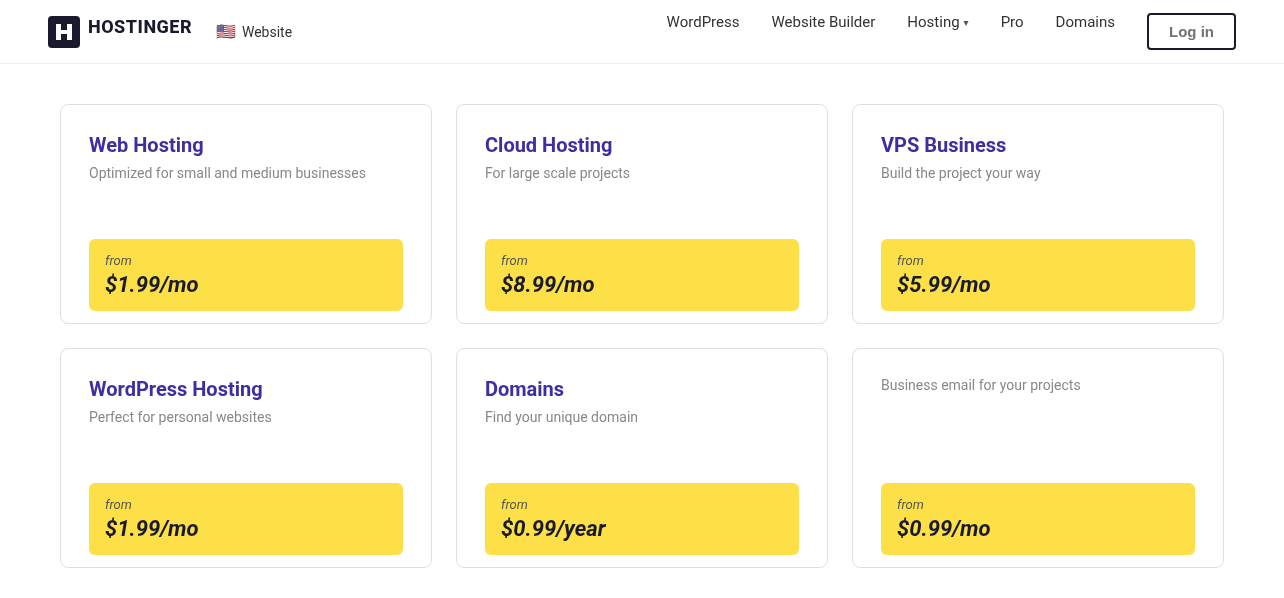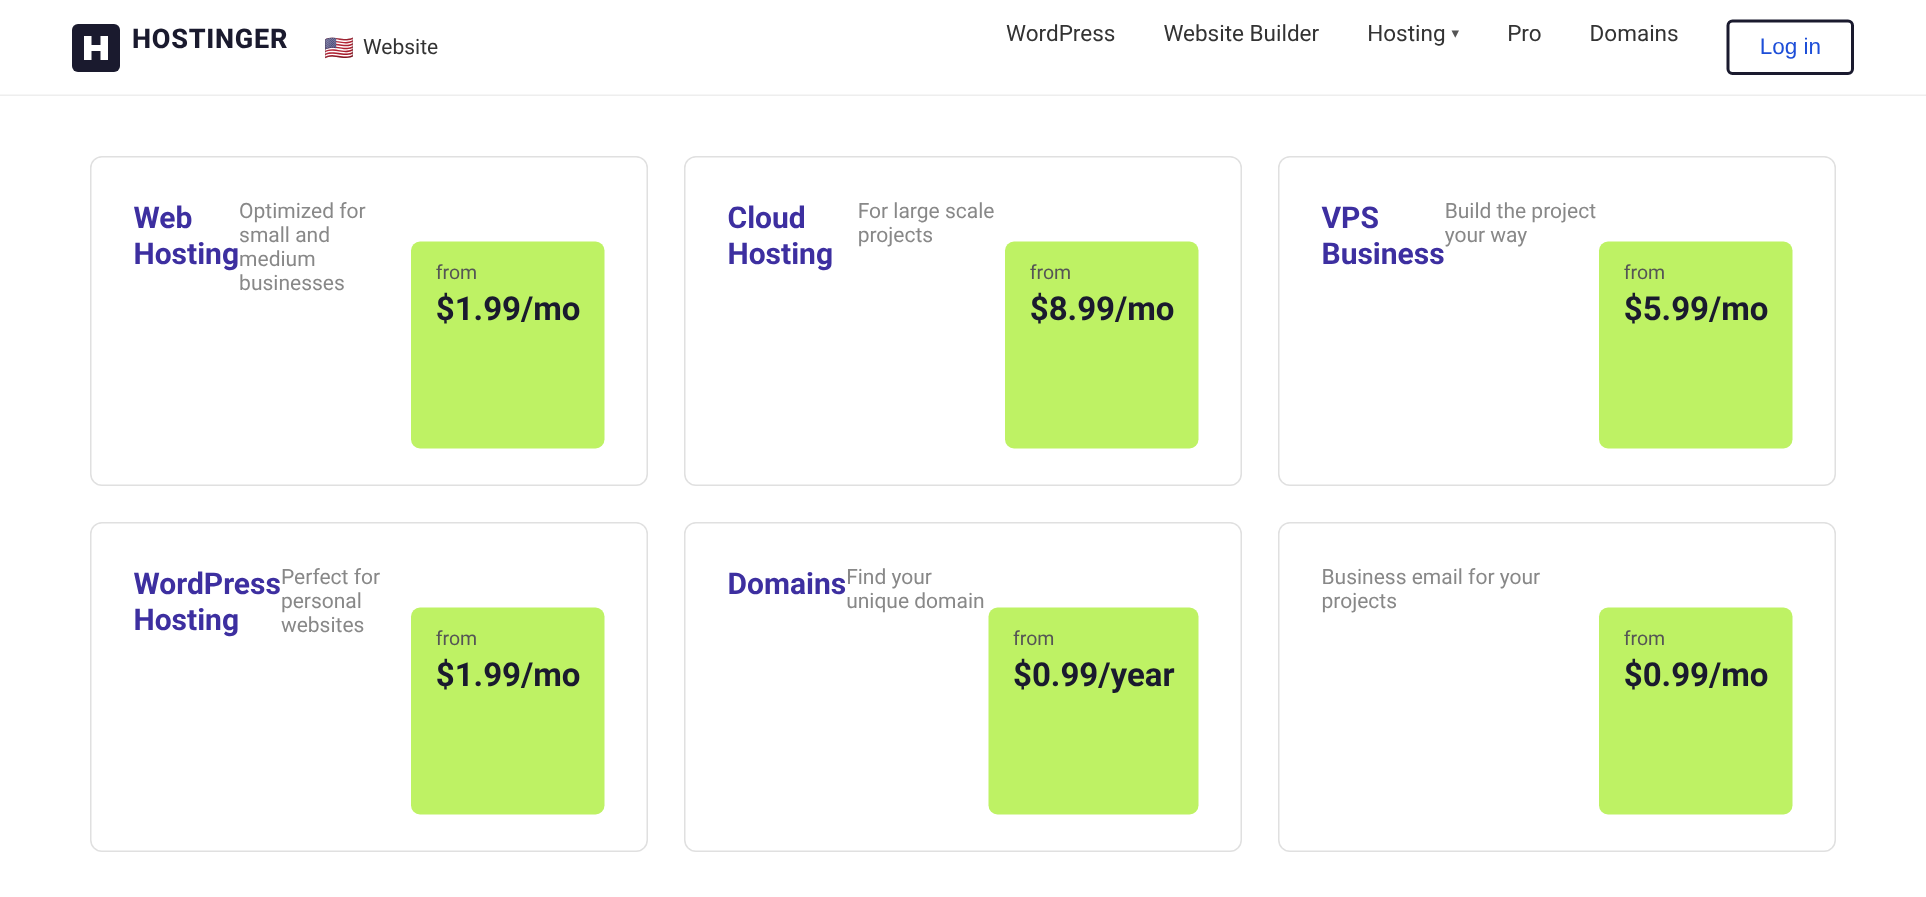--- a/index.html
+++ b/index.html
@@ -62,67 +62,69 @@
       align-items: center;
       gap: 4px;
     }
     .chevron-down {
       font-size: 10px;
       color: #555;
     }
     .login-btn {
       border: 2px solid #1a1a2e;
       background: #fff;
-      color: #1d4ed8;
+      color: #737373;
       padding: 8px 20px;
       font-size: 15px;
-      font-weight: 400;
+      font-weight: 700;
       cursor: pointer;
       border-radius: 4px;
     }
 
     
     .main {
       padding: 40px 60px;
       background: #fff;
     }
 
     
     .cards-grid {
       display: grid;
       grid-template-columns: repeat(3, 1fr);
       gap: 24px;
     }
 
     .card {
       border: 1px solid #e0e0e0;
       border-radius: 8px;
-      padding: 28px 28px 24px 28px;
+      padding: 28px 28px 12px 28px;
       cursor: pointer;
       background: #fff;
       min-height: 220px;
       display: flex;
+      flex-direction: column;
     }
 
     .card-title {
       font-size: 20px;
       font-weight: 700;
       color: #3d2fa0;
       margin-bottom: 8px;
     }
     .card-subtitle {
       font-size: 14px;
       color: #888;
       margin-bottom: auto;
     }
     .card-pricing {
       margin-top: 28px;
-      background: #bef264;
+      background: #fde047;
       border-radius: 6px;
       padding: 14px 16px;
+      font-style: italic;
     }
     .card-from {
       font-size: 13px;
       color: #555;
       margin-bottom: 4px;
     }
     .card-price {
       font-size: 22px;
       font-weight: 700;
       color: #1a1a2e;

